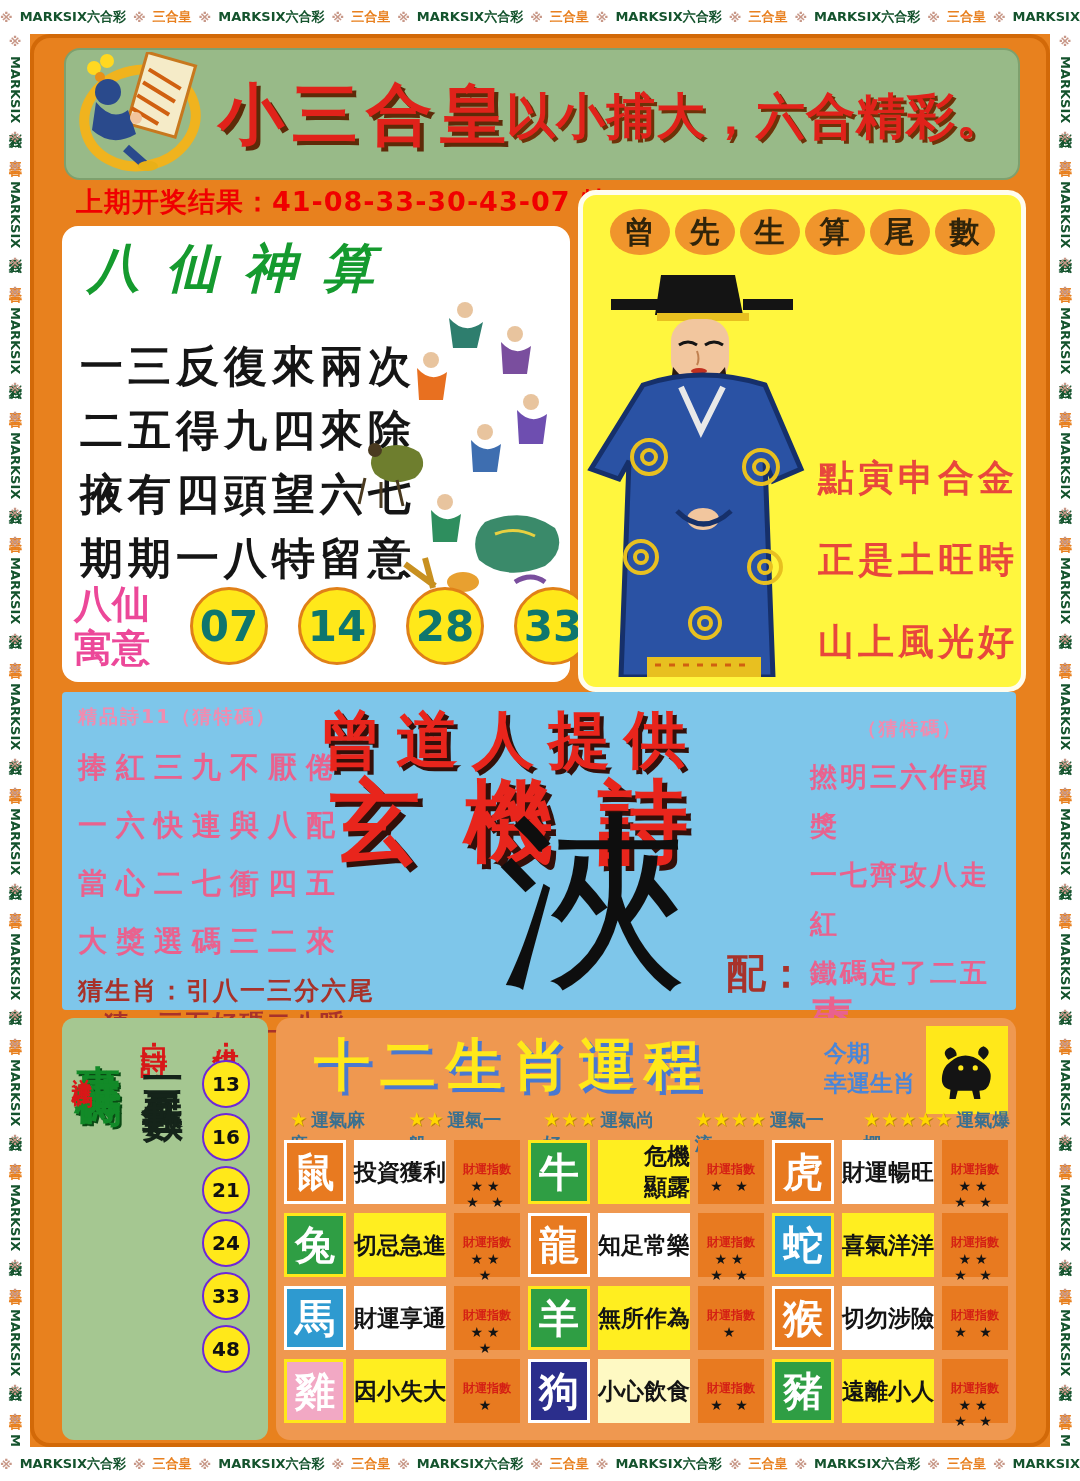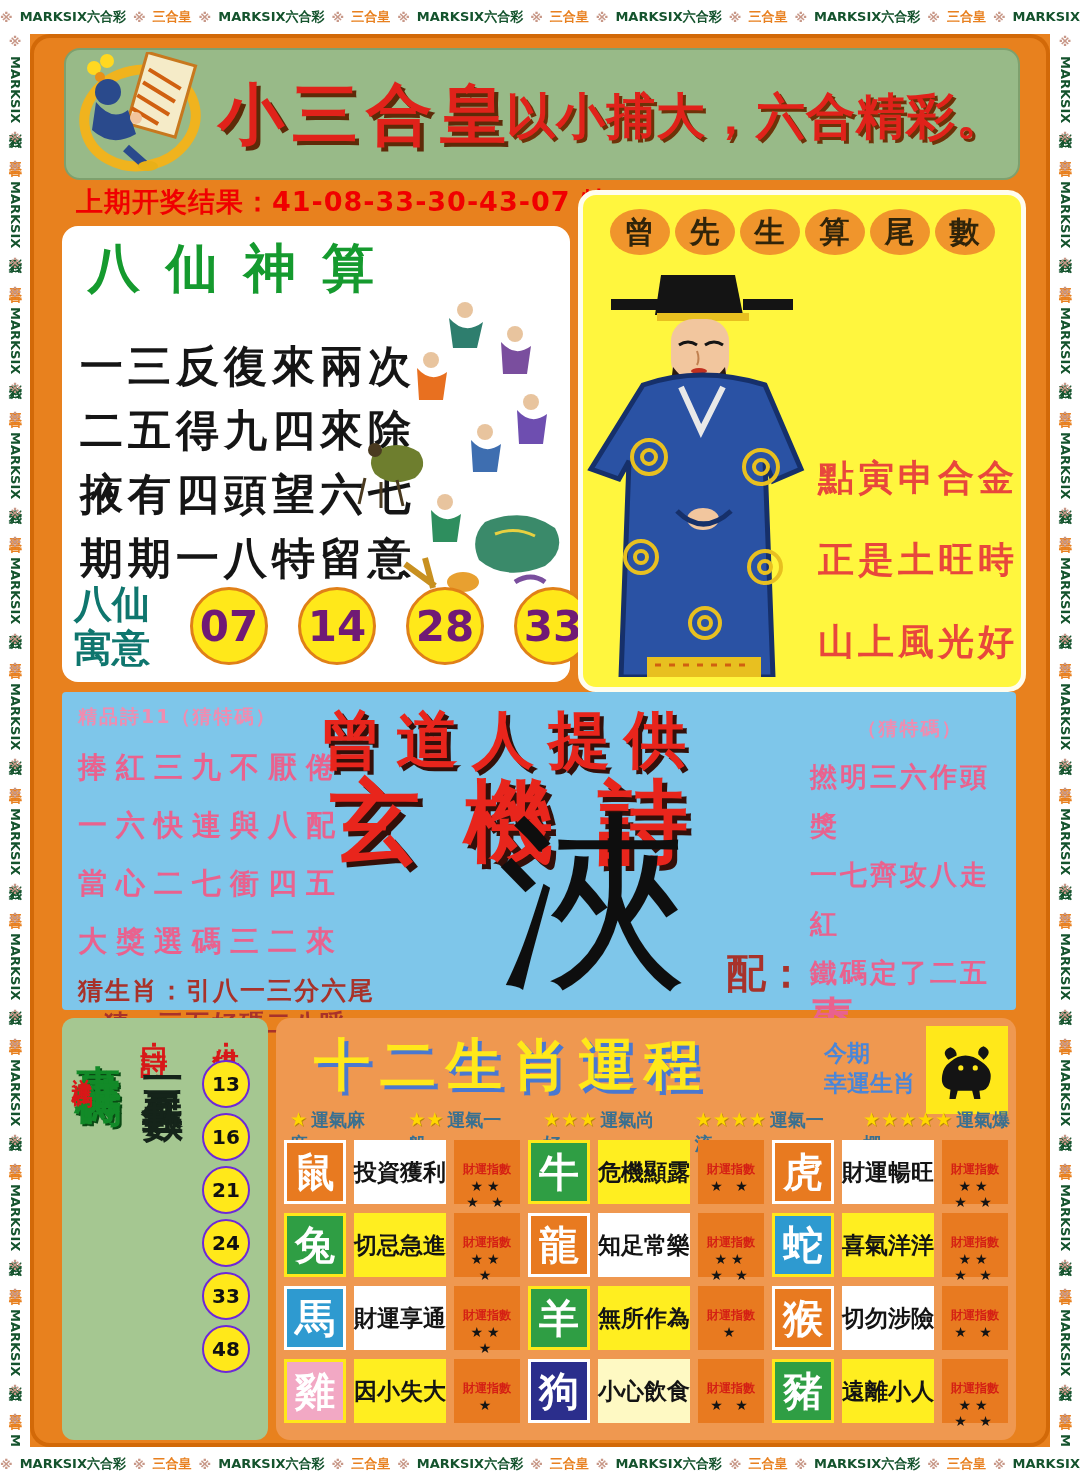--- a/index.html
+++ b/index.html
@@ -22,29 +22,29 @@
   .header{position:absolute;left:34px;top:14px;width:952px;height:128px;background:#98BA88;
           border-radius:16px;border:2px solid #7EA06E;}
   .mascot{position:absolute;left:8px;top:2px;width:132px;height:124px;}
   .title{position:absolute;left:152px;top:20px;font-size:66px;font-weight:bold;color:#E0221A;
          text-shadow:4px 4px 0 #5E2A08;letter-spacing:8px;}
   .subtitle{position:absolute;left:440px;top:34px;font-size:49px;font-weight:bold;color:#E0221A;
             text-shadow:3px 3px 0 #6E3208;letter-spacing:1px;}
   .result{position:absolute;left:46px;top:150px;font-size:27px;font-weight:bold;color:#F00000;letter-spacing:1px;}
   
   .white-panel{position:absolute;left:32px;top:192px;width:508px;height:456px;background:#FFFFFF;border-radius:16px;}
-  .wp-title{position:absolute;left:26px;top:8px;font-size:52px;font-weight:bold;color:#159A2E;letter-spacing:26px;}
+  .wp-title{position:absolute;left:26px;top:8px;font-size:52px;font-weight:bold;color:#159A2E;letter-spacing:26px;font-style:italic;}
   .wp-lines{position:absolute;left:18px;top:108px;font-size:43px;font-weight:600;color:#151515;
             line-height:64px;letter-spacing:5px;}
   .immortals{position:absolute;right:0px;top:56px;width:225px;height:320px;}
   .wp-bottom{position:absolute;left:12px;bottom:12px;display:flex;align-items:center;}
-  .wp-label{font-size:38px;font-weight:bold;color:#0f766e;line-height:44px;width:86px;}
+  .wp-label{font-size:38px;font-weight:bold;color:#ec4899;line-height:44px;width:86px;}
   .num-circle{width:72px;height:72px;border-radius:50%;background:#FFE81A;border:3px solid #E08018;
               display:flex;align-items:center;justify-content:center;font-size:42px;font-weight:bold;
-              color:#701a75;margin-left:30px;}
+              color:#0f766e;margin-left:30px;}
   
   .yellow-panel{position:absolute;left:548px;top:156px;width:438px;height:492px;background:#FFF63E;
                 border-radius:18px;border:5px solid #FFFDEE;}
   .yp-ovals{position:absolute;top:14px;left:0;width:100%;display:flex;gap:5px;justify-content:center;}
   .yp-oval{width:60px;height:46px;background:#F0952C;border-radius:50%;display:flex;align-items:center;
            justify-content:center;font-size:30px;font-weight:bold;color:#30240A;}
   .zeng{position:absolute;left:2px;top:72px;width:238px;height:410px;}
   .yp-lines{position:absolute;left:235px;top:242px;font-size:36px;font-weight:bold;color:#E8473C;
             line-height:82px;letter-spacing:4px;}
   
@@ -440,21 +440,21 @@
             <div class="zbadge" style="background: rgb(232, 122, 32); border-color: rgb(255, 255, 255);">鼠</div>
             <div class="zfortune" style="background: rgb(255, 255, 255);">投資獲利</div>
             <div class="zstars">
               <div class="zlabel">財運指數</div>
               <div class="zsrow">★★</div>
               <div class="zsrow">★ ★</div>
             </div>
           </div>
           <div class="zcell">
             <div class="zbadge" style="background: rgb(47, 158, 68); border-color: rgb(255, 232, 26);">牛</div>
-            <div class="zfortune" style="background: rgb(255, 238, 32);">危機顯露</div>
+            <div class="zfortune" style="background: rgb(255, 238, 32); padding-left: 46px;">危機顯露</div>
             <div class="zstars">
               <div class="zlabel">財運指數</div>
               <div class="zsrow">★ ★</div>
             </div>
           </div>
           <div class="zcell">
             <div class="zbadge" style="background: rgb(232, 122, 32); border-color: rgb(255, 255, 255);">虎</div>
             <div class="zfortune" style="background: rgb(255, 255, 255);">財運暢旺</div>
             <div class="zstars">
               <div class="zlabel">財運指數</div>

